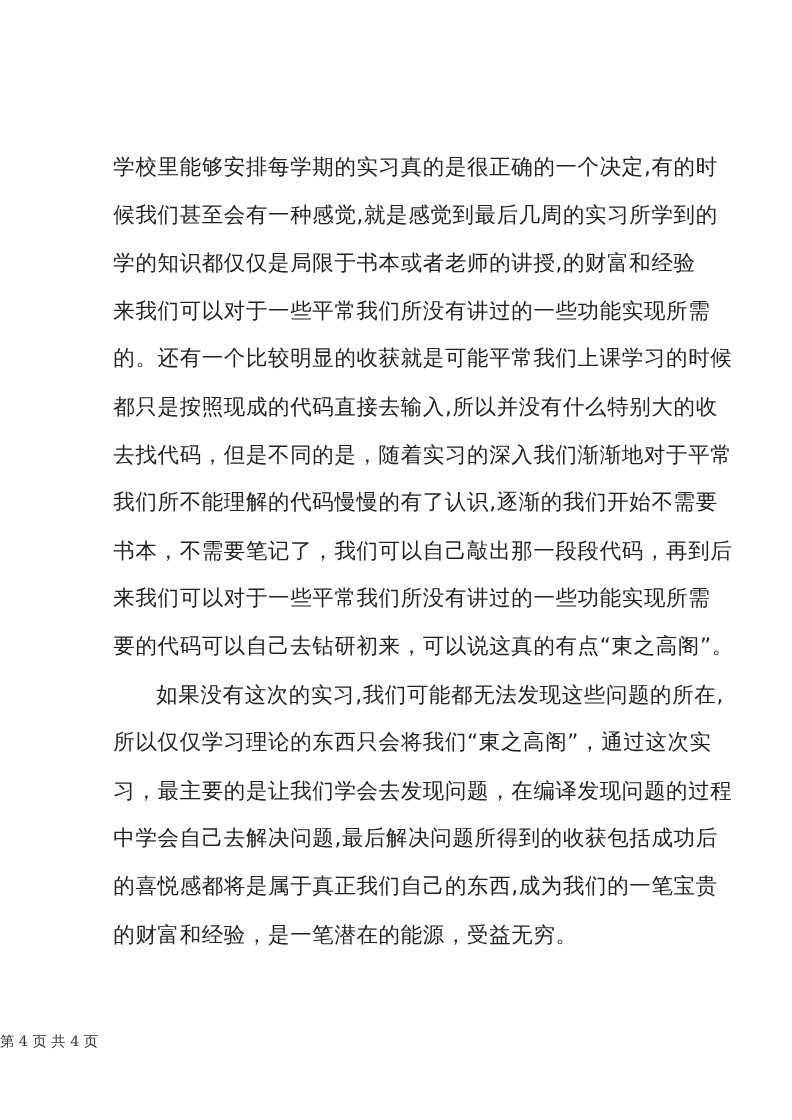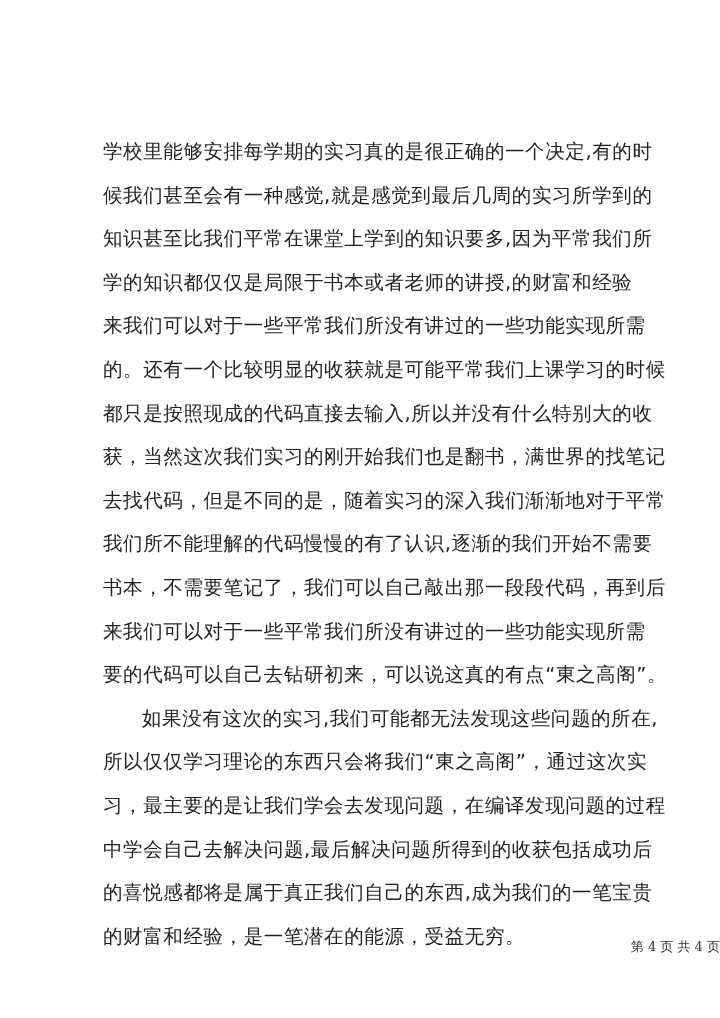--- a/index.html
+++ b/index.html
@@ -38,40 +38,38 @@
       color: #222;
     }
     .line.indent {
       padding-left: 39px;
     }
     .footer {
       position: absolute;
       top: 938px;
       left: 0;
       width: 720px;
-      text-align: right;
+      text-align: left;
       font-size: 13px;
       color: #333;
       font-family: "DejaVu Serif", "Liberation Serif", serif;
     }
   </style>
 </head>
 <body>
 
 <div class="page">
   <div class="body-text">
     <div>
       <div class="line">学校里能够安排每学期的实习真的是很正确的一个决定,有的时</div>
       <div class="line">候我们甚至会有一种感觉,就是感觉到最后几周的实习所学到的</div>
-      <div class="line">知识甚至比我们平常在课堂上学到的知识要多,因为平常我们所</div>
       <div class="line">学的知识都仅仅是局限于书本或者老师的讲授,的财富和经验</div>
       <div class="line">来我们可以对于一些平常我们所没有讲过的一些功能实现所需</div>
       <div class="line">的。还有一个比较明显的收获就是可能平常我们上课学习的时候</div>
       <div class="line">都只是按照现成的代码直接去输入,所以并没有什么特别大的收</div>
-      <div class="line">获，当然这次我们实习的刚开始我们也是翻书，满世界的找笔记</div>
       <div class="line">去找代码，但是不同的是，随着实习的深入我们渐渐地对于平常</div>
       <div class="line">我们所不能理解的代码慢慢的有了认识,逐渐的我们开始不需要</div>
       <div class="line">书本，不需要笔记了，我们可以自己敲出那一段段代码，再到后</div>
       <div class="line">来我们可以对于一些平常我们所没有讲过的一些功能实现所需</div>
       <div class="line">要的代码可以自己去钻研初来，可以说这真的有点“東之高阁”。</div>
     </div>
     <div>
       <div class="line indent">如果没有这次的实习,我们可能都无法发现这些问题的所在,</div>
       <div class="line">所以仅仅学习理论的东西只会将我们“東之高阁”，通过这次实</div>
       <div class="line">习，最主要的是让我们学会去发现问题，在编译发现问题的过程</div>

